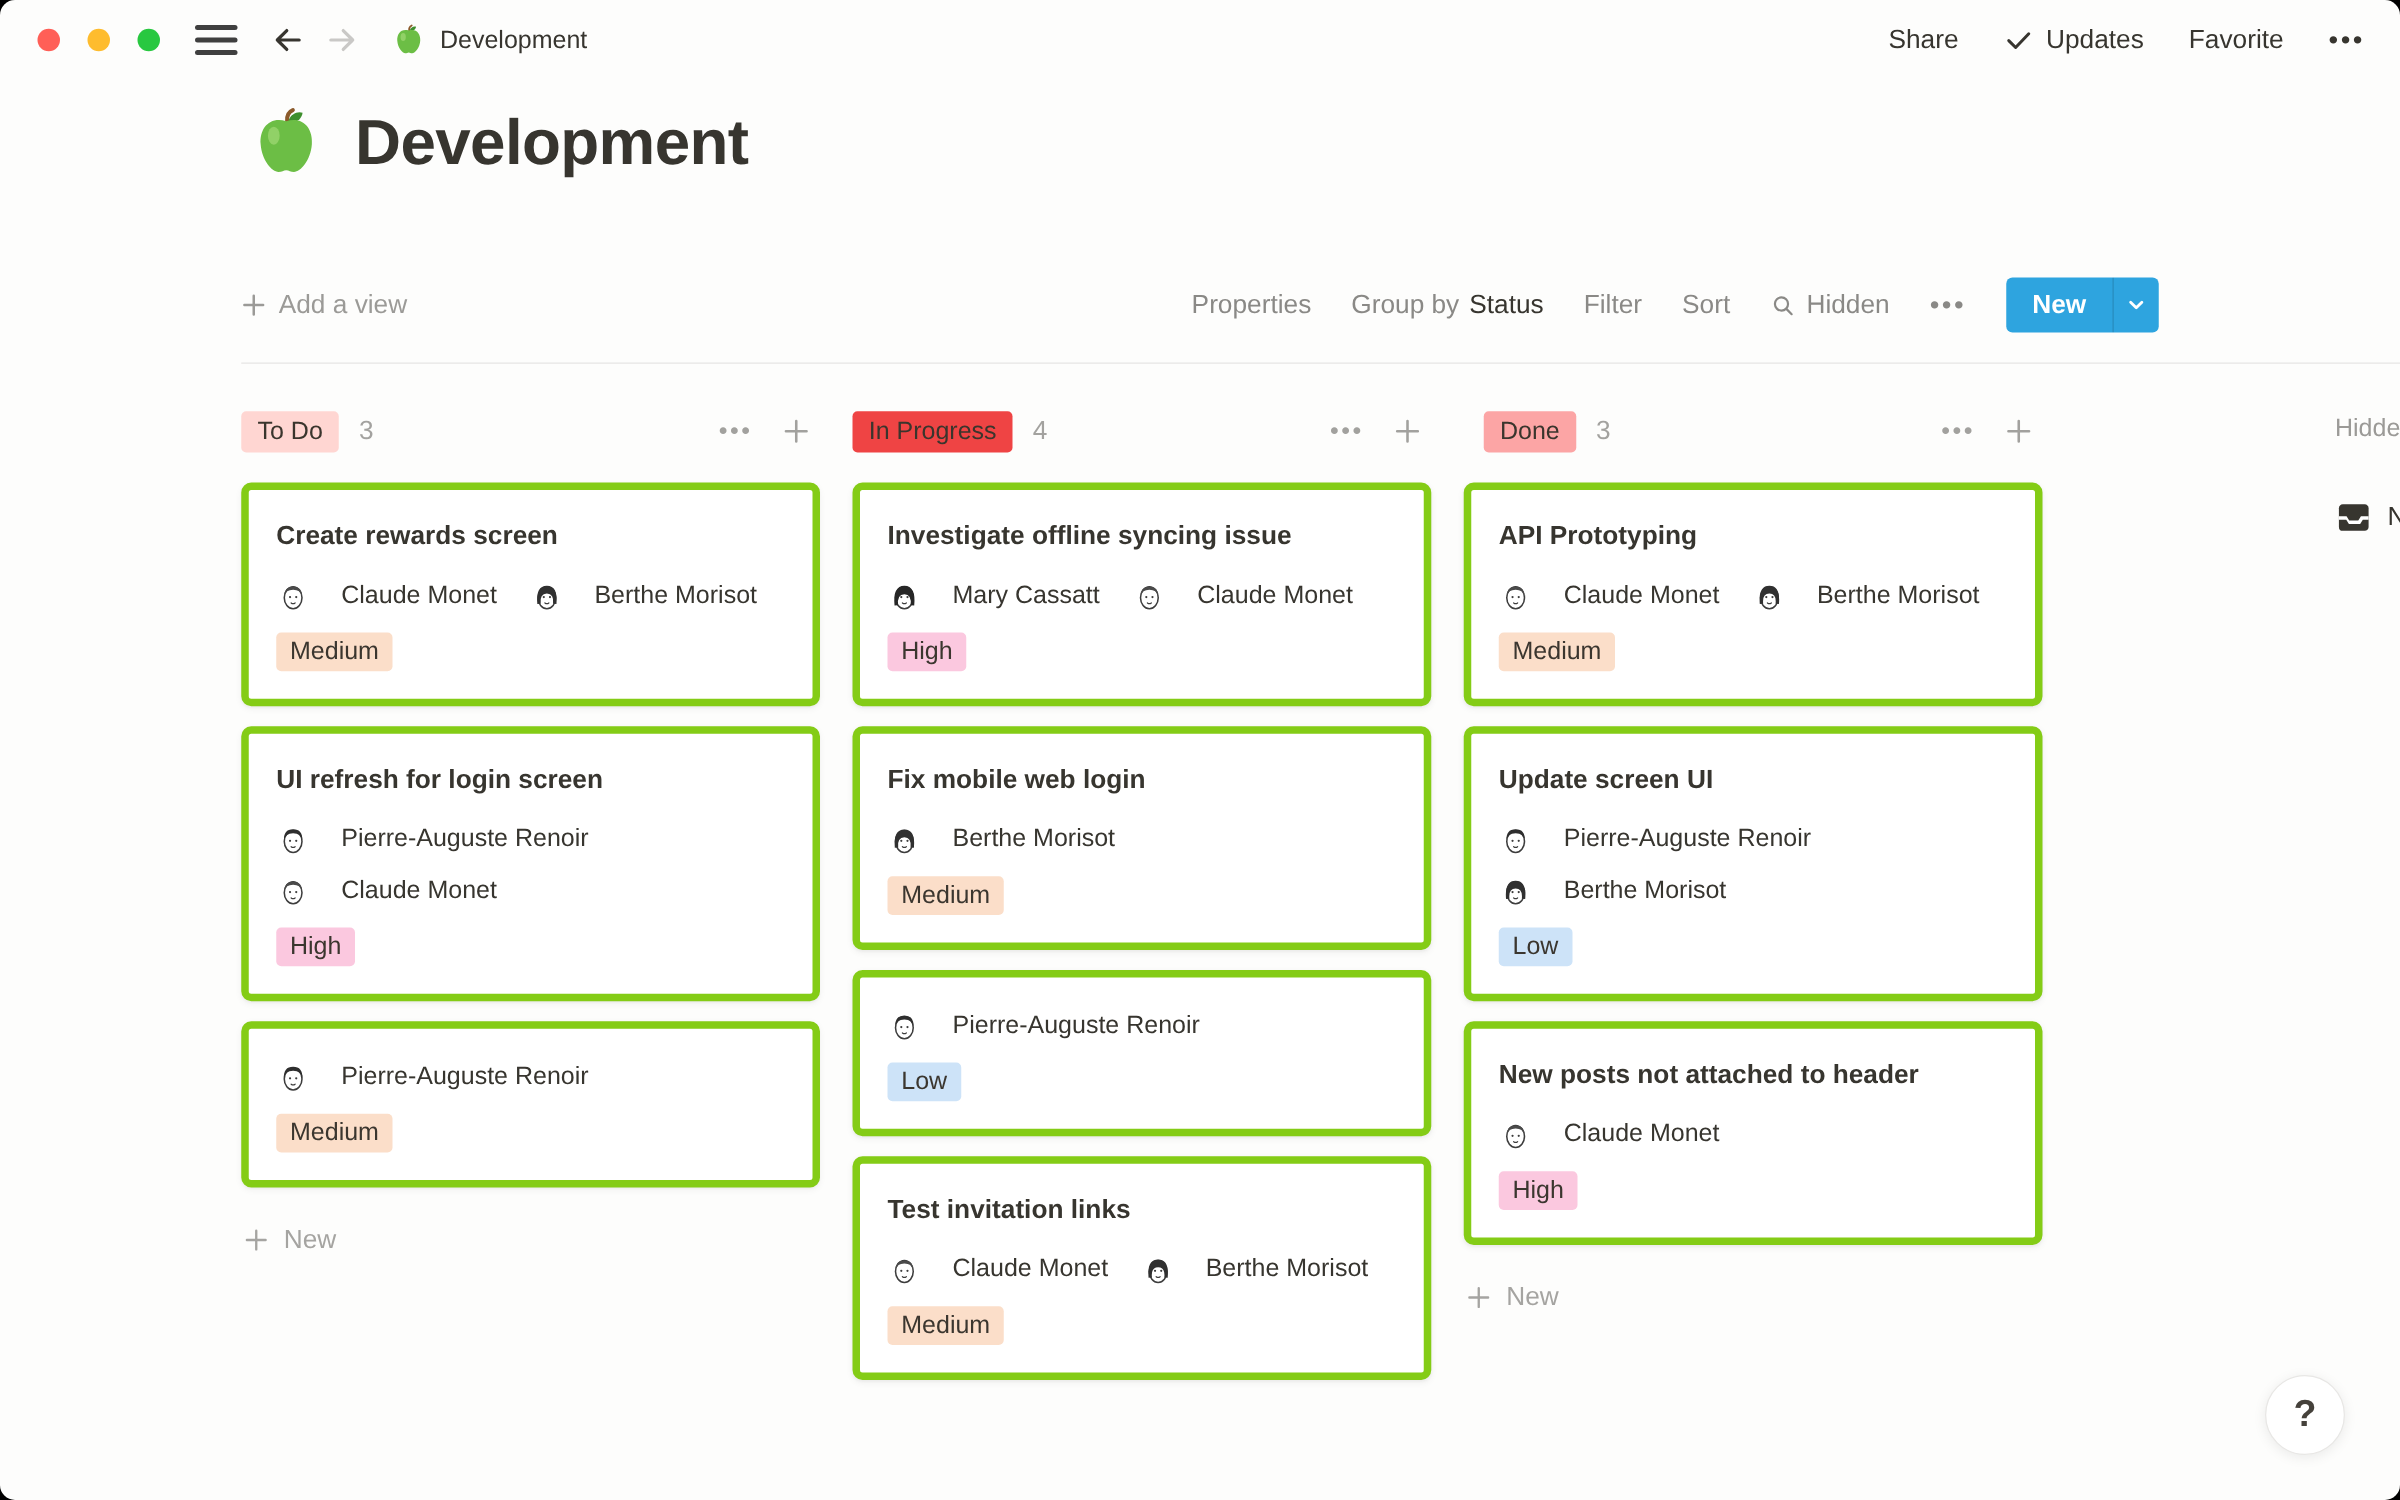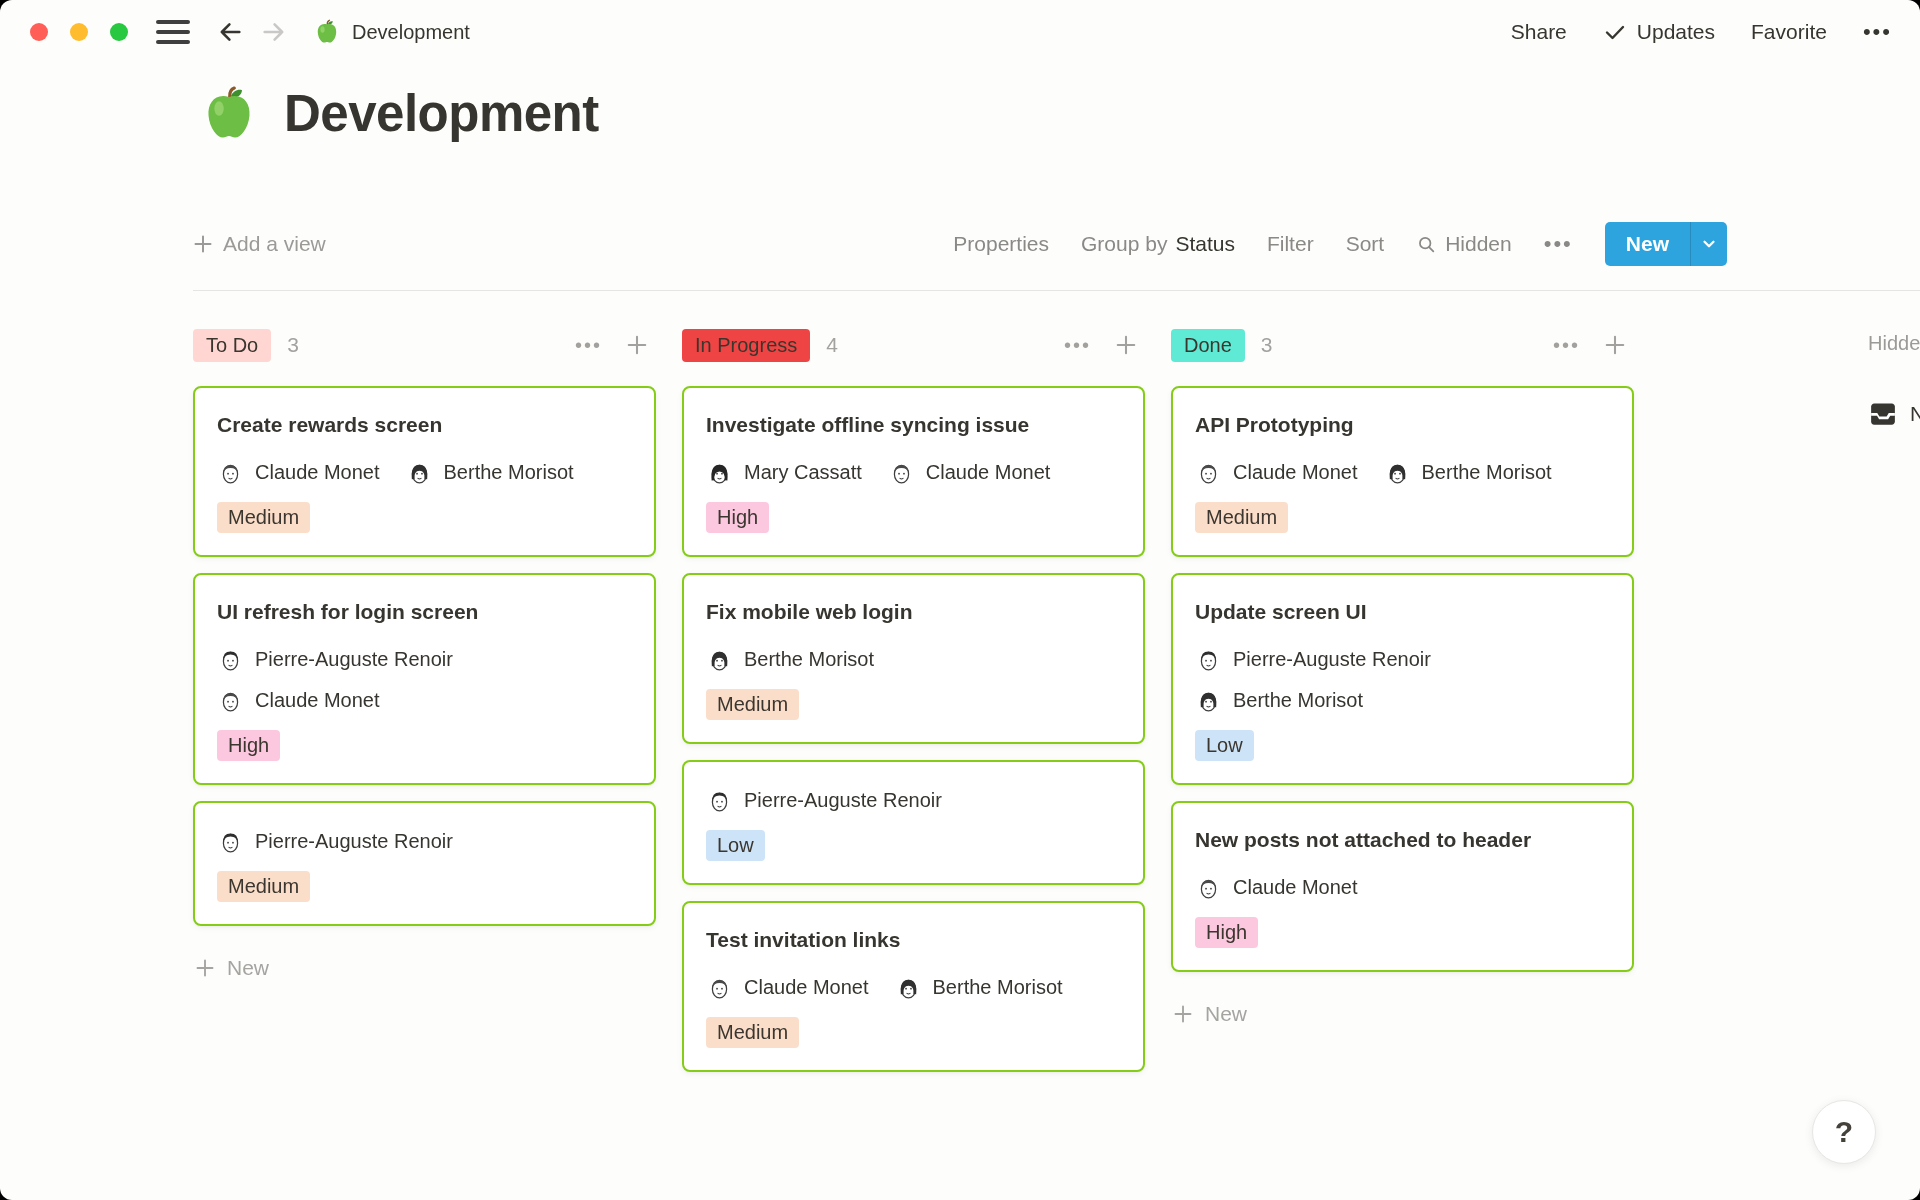--- a/index.html
+++ b/index.html
@@ -36,24 +36,24 @@
   
   #columns{position:absolute;left:193px;top:326px;display:flex;gap:26px;}
   .column{width:463px;flex:none;}
   .col-header{display:flex;align-items:center;height:38px;margin-bottom:22px;}
   .col-pill{font-size:20px;padding:5px 13px;border-radius:4px;color:#3a352d;cursor:pointer;}
   .col-count{margin-left:16px;font-size:21px;color:#A3A29F;}
   .col-icons{margin-left:auto;display:flex;align-items:center;gap:24px;color:#A2A19E;padding-right:8px;}
   .dots{font-size:20px;letter-spacing:2px;line-height:1;cursor:pointer;}
   .plus-icon{display:flex;cursor:pointer;}
   .cards{display:flex;flex-direction:column;gap:16px;}
-  .card{background:#fff;border:2px solid #84cc16;border-radius:8px;padding:25px 22px 22px;box-shadow:0 1px 2px rgba(15,15,15,.03),0 2px 6px rgba(15,15,15,.05);cursor:pointer;}
+  .card{background:#fff;border:6px solid #84cc16;border-radius:8px;padding:25px 22px 22px;box-shadow:0 1px 2px rgba(15,15,15,.03),0 2px 6px rgba(15,15,15,.05);cursor:pointer;}
   .card-title{font-size:21px;font-weight:700;margin-bottom:22px;color:#37352F;}
   .people-row{display:flex;align-items:center;gap:26px;margin-bottom:14px;}
-  .person{display:flex;align-items:center;gap:11px;text-align:center;}
+  .person{display:flex;align-items:center;gap:25px;text-align:center;}
   .person-name{font-size:20px;color:#37352F;}
   .avatar{width:27px;height:27px;flex:none;}
   .avatar svg{display:block;width:27px;height:27px;}
   .card-people{margin-bottom:4px;}
   .pill{display:inline-block;font-size:20px;padding:4px 11px;border-radius:4px;color:#3b362f;margin-top:2px;}
   .new-row{display:flex;align-items:center;gap:12px;margin-top:30px;color:#A5A4A1;font-size:21px;padding-left:2px;cursor:pointer;}
 
   
   #hidden-col{position:absolute;left:1868px;top:332px;width:240px;white-space:nowrap;}
   .hidden-label{color:#9B9A97;font-size:20px;cursor:pointer;}
@@ -378,21 +378,21 @@
                 </span>
               </div>
             </div>
     <span class="pill" style="background: rgb(251, 222, 201);">Medium</span>
   </div>
         </div>
 
   </div>
       <div class="column">
     <div class="col-header">
-      <span class="col-pill" style="background: #5eead4;">Done</span>
+      <span class="col-pill" style="background: #fca5a5; margin-left: 16px;">Done</span>
       <span class="col-count">3</span>
       <span class="col-icons">
         <span class="dots">•••</span>
         <span class="plus-icon">
           <svg width="22" height="22" viewBox="0 0 16 16">
                 <path d="M8 2v12M2 8h12" stroke="#A2A19E" stroke-width="1.5" stroke-linecap="round"></path>
               </svg>
         </span>
       </span>
     </div>

